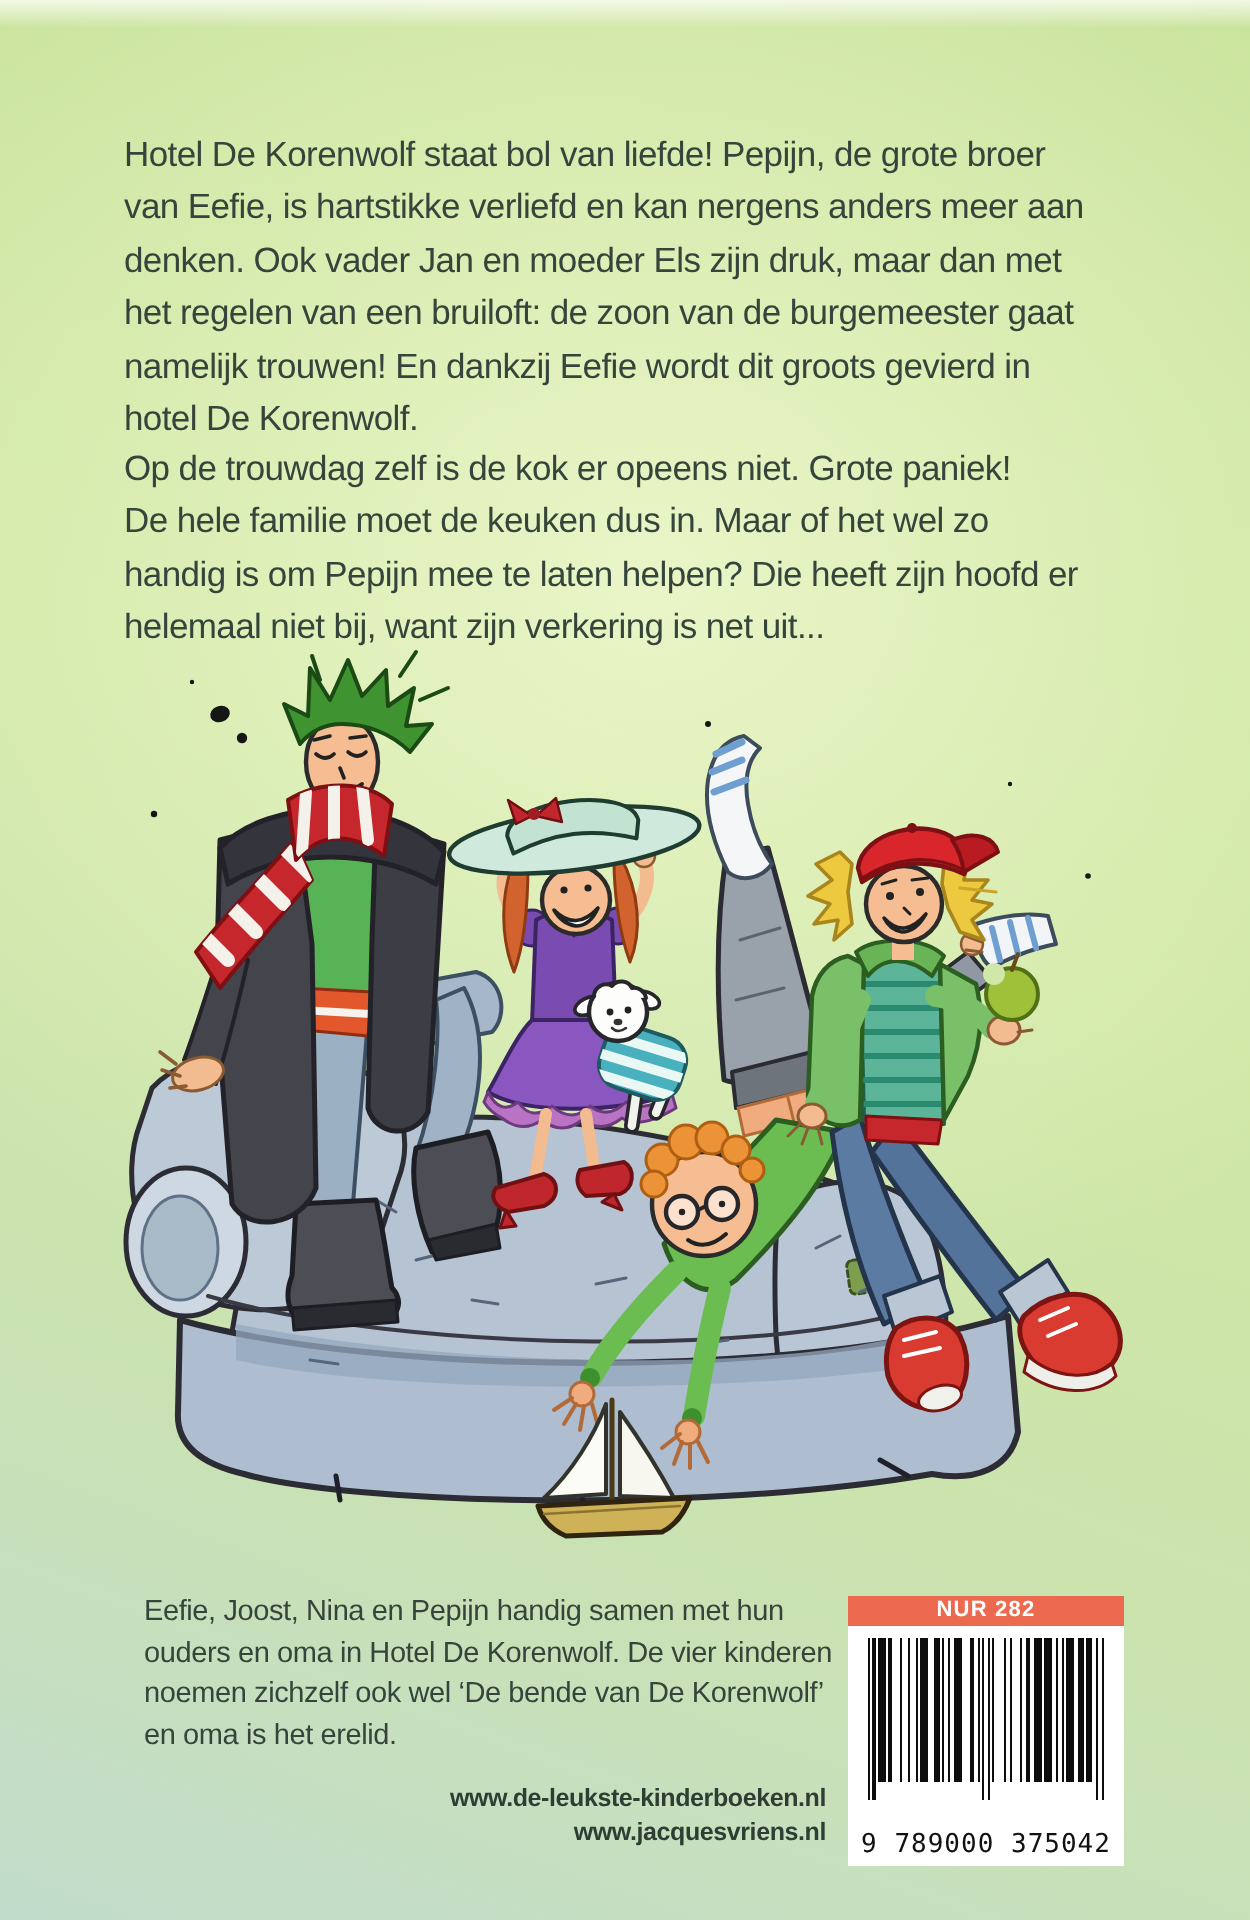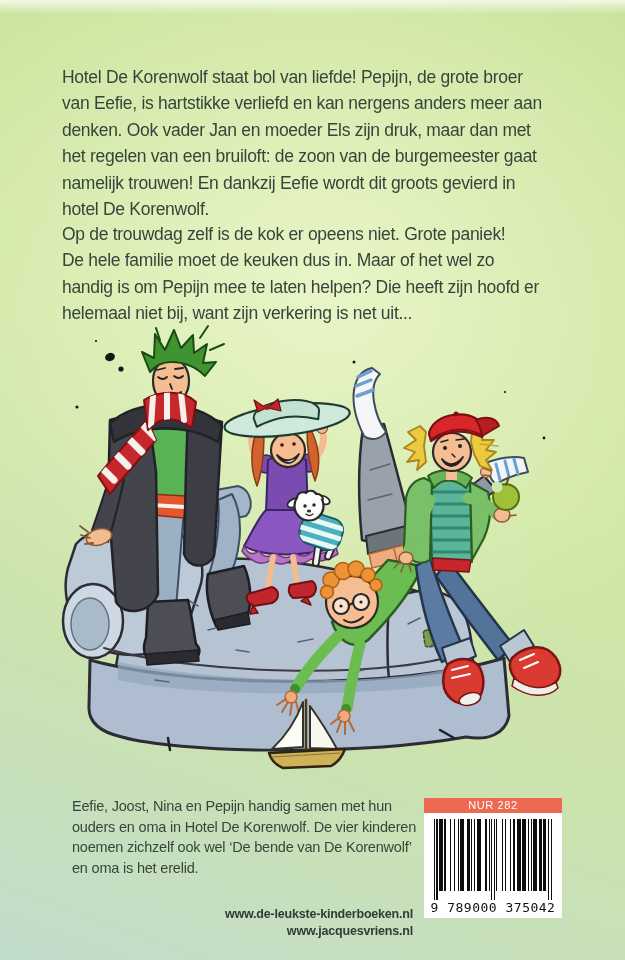--- a/index.html
+++ b/index.html
@@ -16,27 +16,27 @@
     font-size:17.5px;line-height:26.4px;letter-spacing:-0.3px;white-space:pre-line;
   }
   .p1{top:64px;}
   .p2{top:221px;}
   .about{
     position:absolute;left:72px;top:796px;width:380px;color:#36453b;
     font-size:14.5px;line-height:20.5px;letter-spacing:-0.2px;white-space:pre-line;
   }
   .sites{
     position:absolute;top:891px;right:212px;text-align:right;color:#2f3e35;
-    font-size:12.5px;line-height:16.5px;font-weight:bold;letter-spacing:-0.2px;white-space:pre-line;margin-top:15px;
+    font-size:12.5px;line-height:16.5px;font-weight:bold;letter-spacing:-0.2px;white-space:pre-line;
   }
   .nur{
     position:absolute;left:424px;top:798px;width:138px;height:15px;background:#ec6a4f;
-    color:#ffffff;font-weight:normal;font-size:11px;line-height:15px;text-align:center;letter-spacing:0.6px;
-  }
-  .bcbox{position:absolute;left:424px;top:813px;width:138px;height:105px;background:#ffffff;}
+    color:#ffffff;font-weight:bold;font-size:11px;line-height:15px;text-align:center;letter-spacing:0.6px;
+  }
+  .bcbox{position:absolute;left:424px;top:813px;width:138px;height:120px;background:#ffffff;}
   .bars{position:absolute;left:10px;top:6px;width:119px;height:82px;}
   .bar{position:absolute;top:0;height:72px;background:#0d0d0d;}
   .bar.tall{height:81px;}
   .isbn{
     position:absolute;left:0;bottom:3px;width:100%;text-align:center;color:#111111;
     font-family:"DejaVu Sans Mono","Liberation Mono",monospace;font-size:13px;letter-spacing:0.5px;
   }
   .illo{position:absolute;left:0;top:0;pointer-events:none;}
 </style>
 </head>

